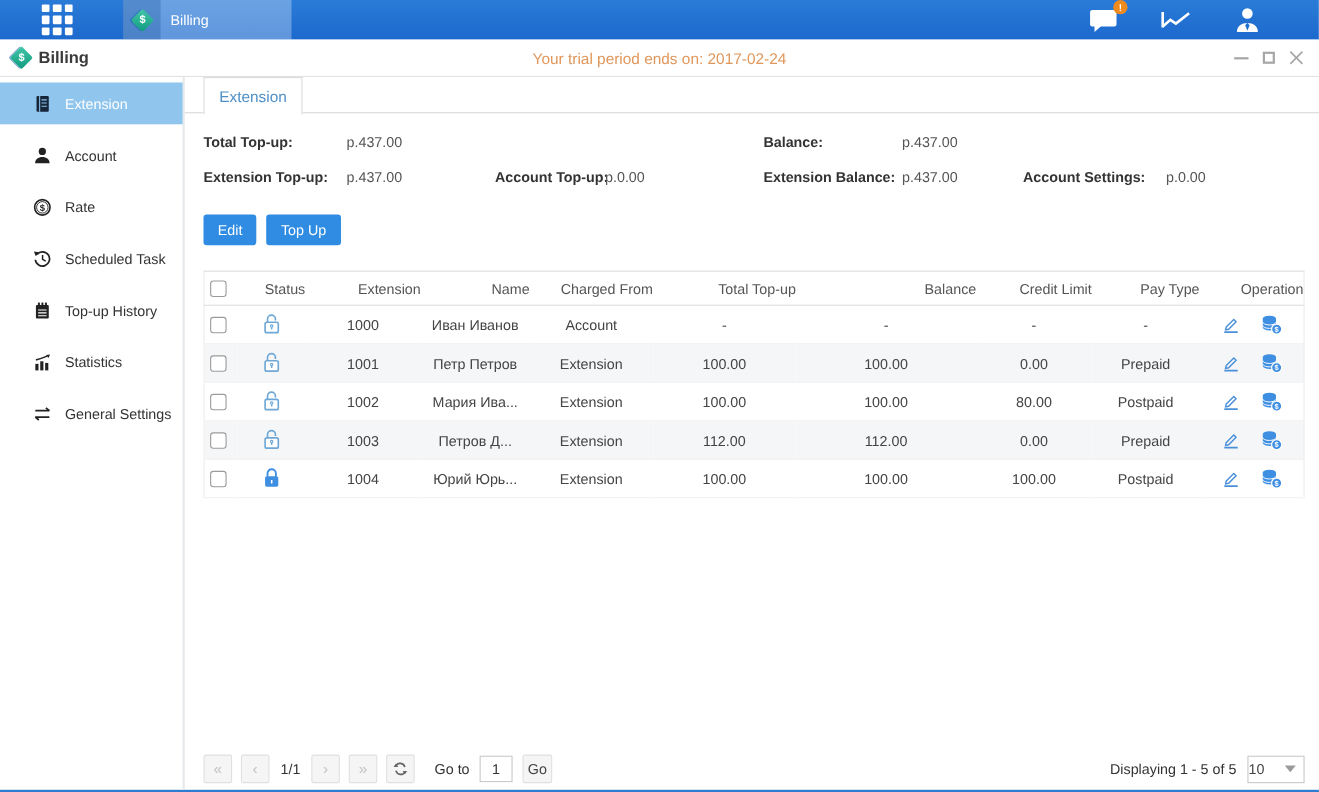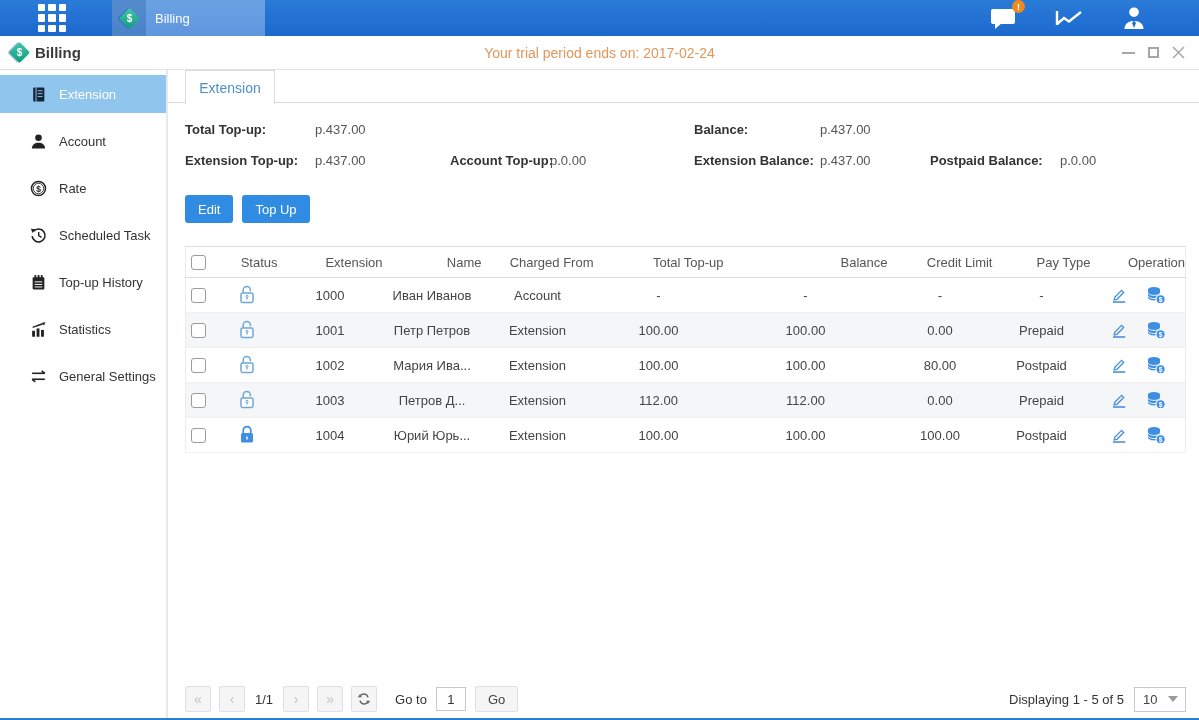--- a/index.html
+++ b/index.html
@@ -98,28 +98,28 @@
   
   .footer { position:absolute; left:17px; right:14px; top:615px; height:28px;
     display:flex; align-items:center; }
   .pbtn { width:26px; height:26px; border:1px solid #e0e0e0; background:#f5f5f5; border-radius:2px;
     color:#c3c3c3; font-size:14px; display:flex; align-items:center; justify-content:center;
     margin-right:8px; cursor:pointer; flex-shrink:0; }
   .page-ind { color:#333; margin:0 10px 0 2px; }
   .goto-label { margin:0 9px 0 10px; color:#333; }
   .goto-input { width:30px; height:24px; border:1px solid #c9c9c9; text-align:center;
     font-size:13px; font-family:inherit; color:#333; }
-  .go-btn { margin-left:9px; height:26px; padding:0 12px; border:1px solid #e0e0e0;
+  .go-btn { margin-left:9px; height:26px; padding:0 4px; border:1px solid #e0e0e0;
     background:#f5f5f5; border-radius:2px; font-size:13px; font-family:inherit;
     color:#444; cursor:pointer; }
   .foot-right { margin-left:auto; display:flex; align-items:center;justify-content:space-between; }
   .displaying { color:#333; margin-right:10px; }
   .pagesize { width:52px; height:25px; border:1px solid #c9c9c9; background:#fff;
     display:flex; align-items:center; cursor:pointer; }
-  .pagesize .num { margin-left:8px; color:#444; }
+  .pagesize .num { color:#444; }
   .caret { margin-left:auto; margin-right:7px; width:0; height:0;
     border-left:5px solid transparent; border-right:5px solid transparent; border-top:6px solid #9a9a9a; }
 </style>
 </head>
 <body>
 
 <div class="topbar">
   <div class="grid-icon">
     <span></span>
       <span></span>
@@ -276,21 +276,21 @@
       </div>
       <div class="sfield f-acctop">
         <span class="lab">Account Top-up:</span>
         <span class="val">p.0.00</span>
       </div>
       <div class="sfield f-extbal">
         <span class="lab">Extension Balance:</span>
         <span class="val">p.437.00</span>
       </div>
       <div class="sfield f-accbal">
-        <span class="lab">Postpaid Balance:</span>
+        <span class="lab">Account Settings:</span>
         <span class="val">p.0.00</span>
       </div>
     </div>
 
     <div class="actions">
       <button class="btn-blue">Edit</button>
       <button class="btn-blue">Top Up</button>
     </div>
 
     <div class="table-wrap">

